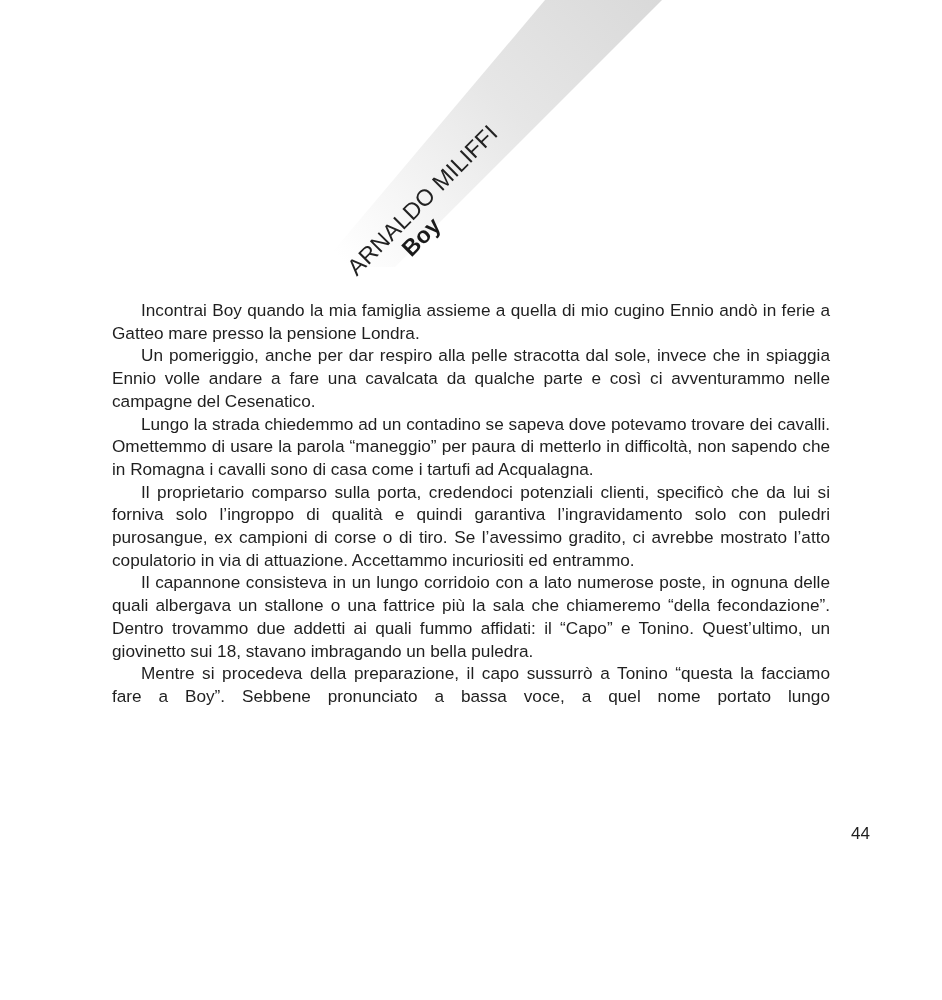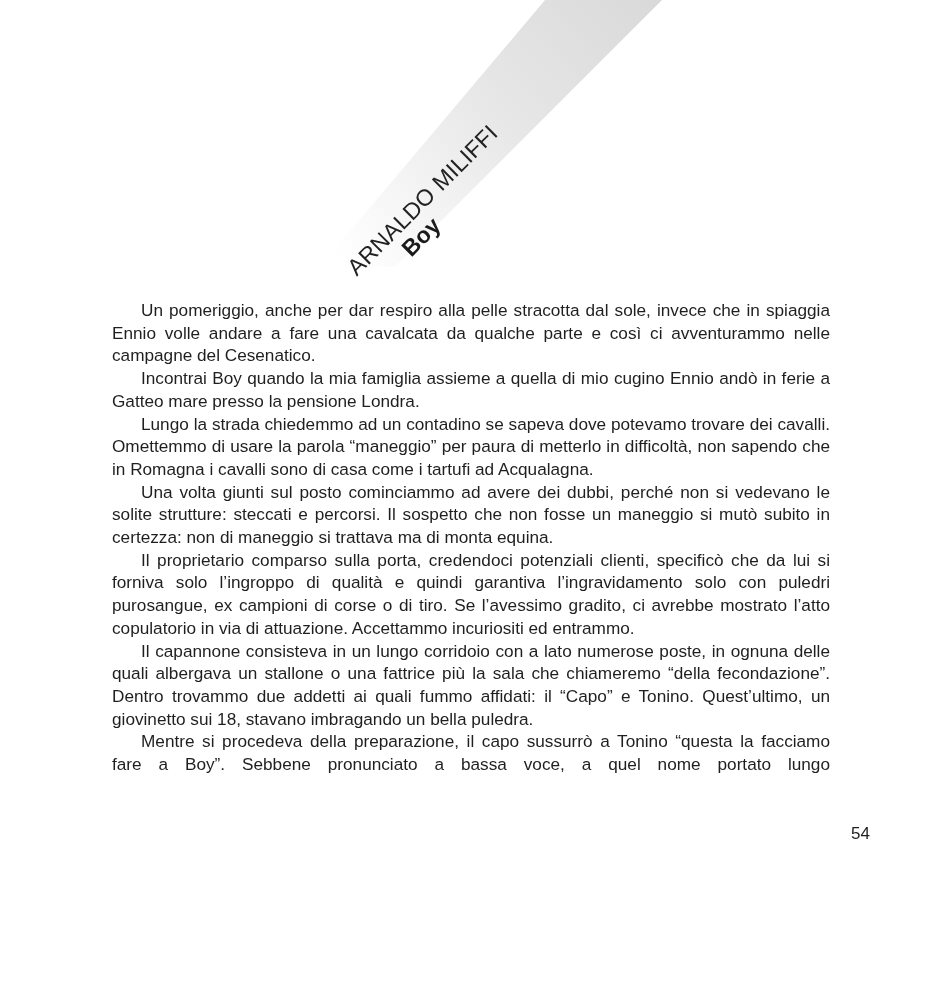--- a/index.html
+++ b/index.html
@@ -83,22 +83,21 @@
   </defs>
   <polygon points="545,0 662,0 395,267 340,267 330,255" fill="url(#bandGrad)"></polygon>
 </svg>
 
 <div class="title-block">
   <span class="author">ARNALDO MILIFFI</span>
   <span class="story-title">Boy</span>
 </div>
 
 <div class="body-text">
+  <p>Incontrai Boy quando la mia famiglia assieme a quella di mio cugino Ennio andò in ferie a Gatteo mare presso la pensione Londra.</p>
   <p>Un pomeriggio, anche per dar respiro alla pelle stracotta dal sole, invece che in spiaggia Ennio volle andare a fare una cavalcata da qualche parte e così ci avventurammo nelle campagne del Cesenatico.</p>
-  <p>Incontrai Boy quando la mia famiglia assieme a quella di mio cugino Ennio andò in ferie a Gatteo mare presso la pensione Londra.</p>
   <p>Lungo la strada chiedemmo ad un contadino se sapeva dove potevamo trovare  dei cavalli. Omettemmo di usare la parola “maneggio” per paura di metterlo in difficoltà, non sapendo che in  Romagna i cavalli sono di casa come i tartufi ad Acqualagna.</p>
-  <p>Una volta giunti sul posto cominciammo ad avere dei dubbi, perché non si vedevano le solite strutture: steccati e percorsi. Il sospetto che non fosse un maneggio si mutò subito in certezza: non di maneggio si trattava ma di monta equina.</p>
   <p>Il proprietario comparso sulla porta, credendoci potenziali clienti, specificò che da lui si forniva solo l’ingroppo di qualità e quindi garantiva l’ingravidamento solo con puledri purosangue, ex campioni di corse o di tiro. Se l’avessimo gradito, ci avrebbe mostrato l’atto copulatorio in via di attuazione. Accettammo incuriositi ed entrammo.</p>
   <p>Il capannone consisteva in un lungo corridoio con a lato numerose poste, in ognuna delle quali albergava un stallone o una fattrice più la sala  che chiameremo “della fecondazione”. Dentro trovammo due addetti ai quali fummo affidati: il “Capo” e Tonino. Quest’ultimo, un giovinetto sui 18, stavano imbragando un bella puledra.</p>
   <p style="text-align-last: justify;">Mentre si procedeva della preparazione, il capo sussurrò a Tonino “questa la facciamo fare a Boy”. Sebbene pronunciato a bassa voce, a quel nome portato  lungo</p>
 </div>
 
-<div class="page-number">54</div>
+<div class="page-number">44</div>
 
 </body></html>

